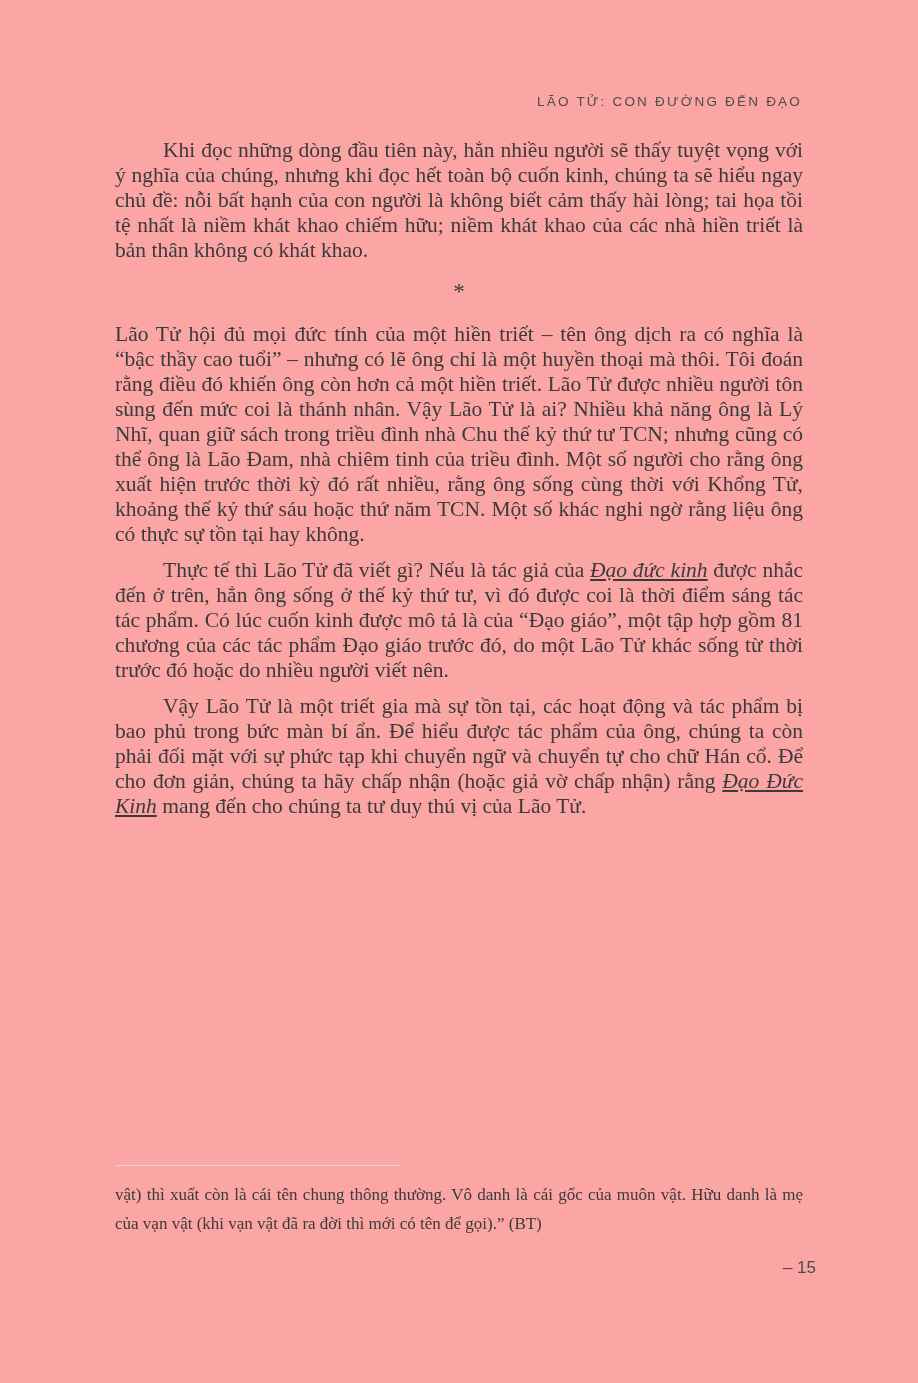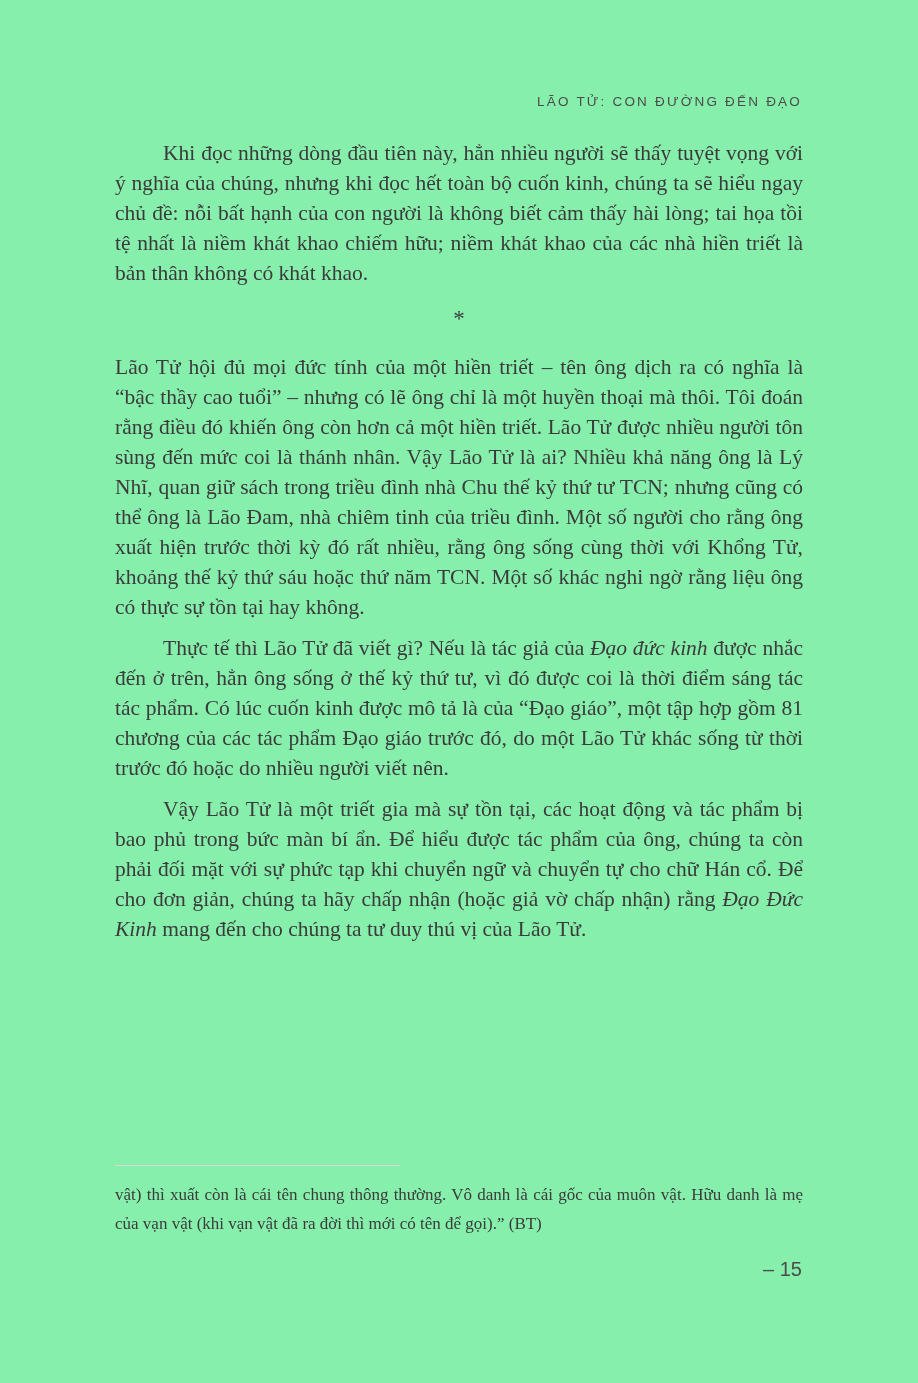--- a/index.html
+++ b/index.html
@@ -4,21 +4,21 @@
 <title>Lão Tử: Con Đường Đến Đạo — trang 15</title>
 <style>
   * { box-sizing: border-box; }
   html, body { margin: 0; padding: 0; background: #e8e8e8; }
 
   .page {
     position: relative;
     width: 918px;
     height: 1383px;
     margin: 0 auto;
-    background: #86efac;
+    background: #fca5a5;
     overflow: hidden;
   }
 
   .running-head {
     position: absolute;
     top: 94px;
     right: 116px;
     font-family: "Liberation Sans", sans-serif;
     font-size: 13.5px;
     letter-spacing: 2.2px;
@@ -26,33 +26,33 @@
     white-space: nowrap;
   }
 
   .body-text {
     position: absolute;
     top: 138px;
     left: 115px;
     width: 688px;
     font-family: "Liberation Serif", "DejaVu Serif", serif;
     font-size: 21.5px;
-    line-height: 30px;
+    line-height: 25px;
     color: #3b3b3b;
     text-align: justify;
   }
   .body-text p { margin: 0 0 11px 0; }
   .body-text p.indent { text-indent: 48px; }
   .body-text p.separator {
     text-align: center;
     text-indent: 0;
     margin: 16px 0 18px 0;
     font-size: 23px;
   }
-  .italic { font-style: italic; }
+  .italic { font-style: italic; text-decoration: underline; }
 
   .footnote-rule {
     position: absolute;
     top: 1165px;
     left: 115px;
     width: 285px;
     border: none;
     border-top: 1px solid #d9d9d9;
     margin: 0;
   }
@@ -65,23 +65,23 @@
     font-family: "Liberation Serif", "DejaVu Serif", serif;
     font-size: 17px;
     line-height: 29px;
     color: #3b3b3b;
     text-align: justify;
   }
 
   .page-number {
     position: absolute;
     top: 1258px;
-    right: 116px;
+    right: 102px;
     font-family: "Liberation Sans", sans-serif;
-    font-size: 20px;
+    font-size: 17px;
     color: #4c4c4c;
   }
 </style>
 </head>
 <body>
 
 <div class="page">
 
   <div class="running-head">LÃO TỬ: CON ĐƯỜNG ĐẾN ĐẠO</div>
 

